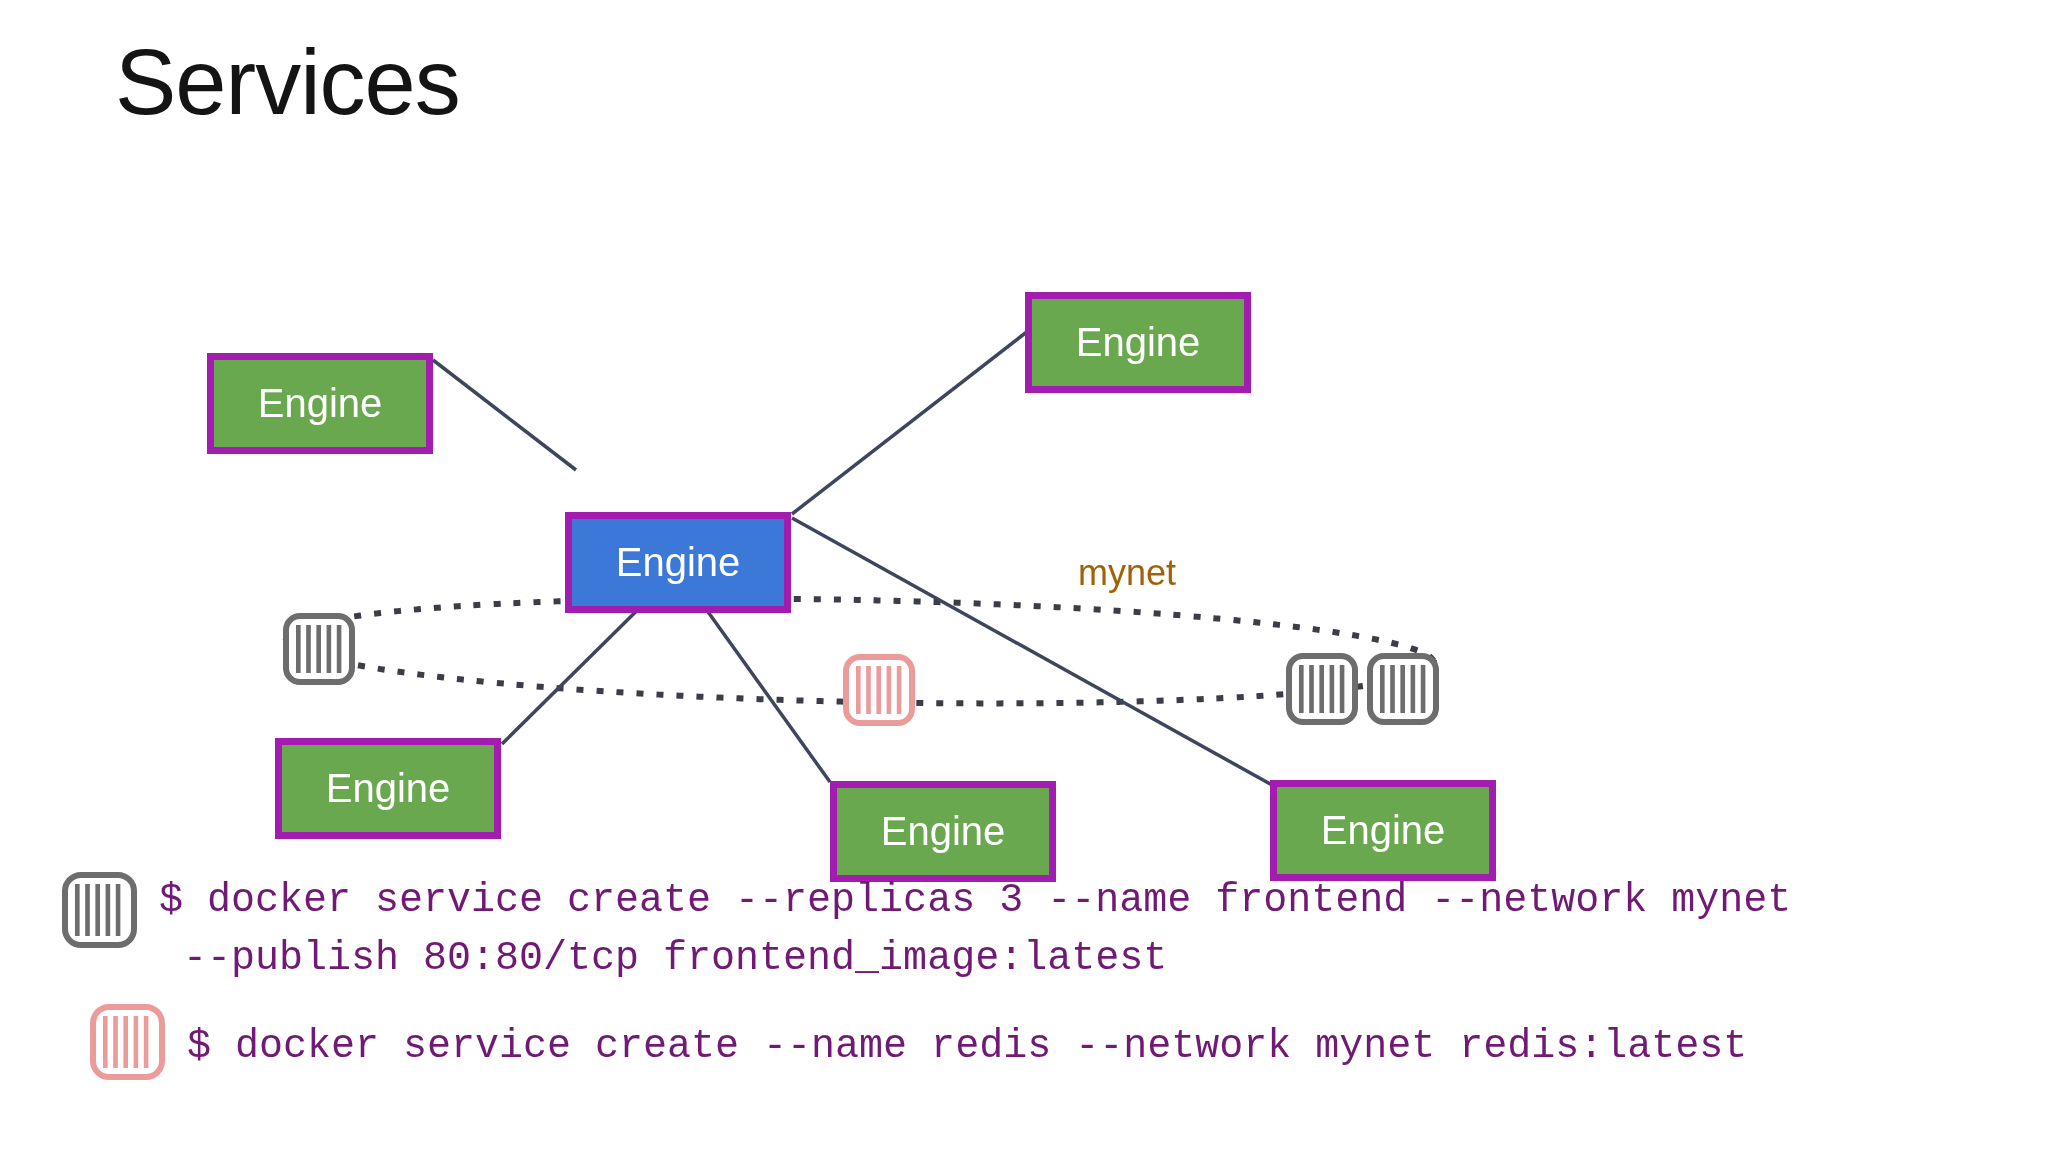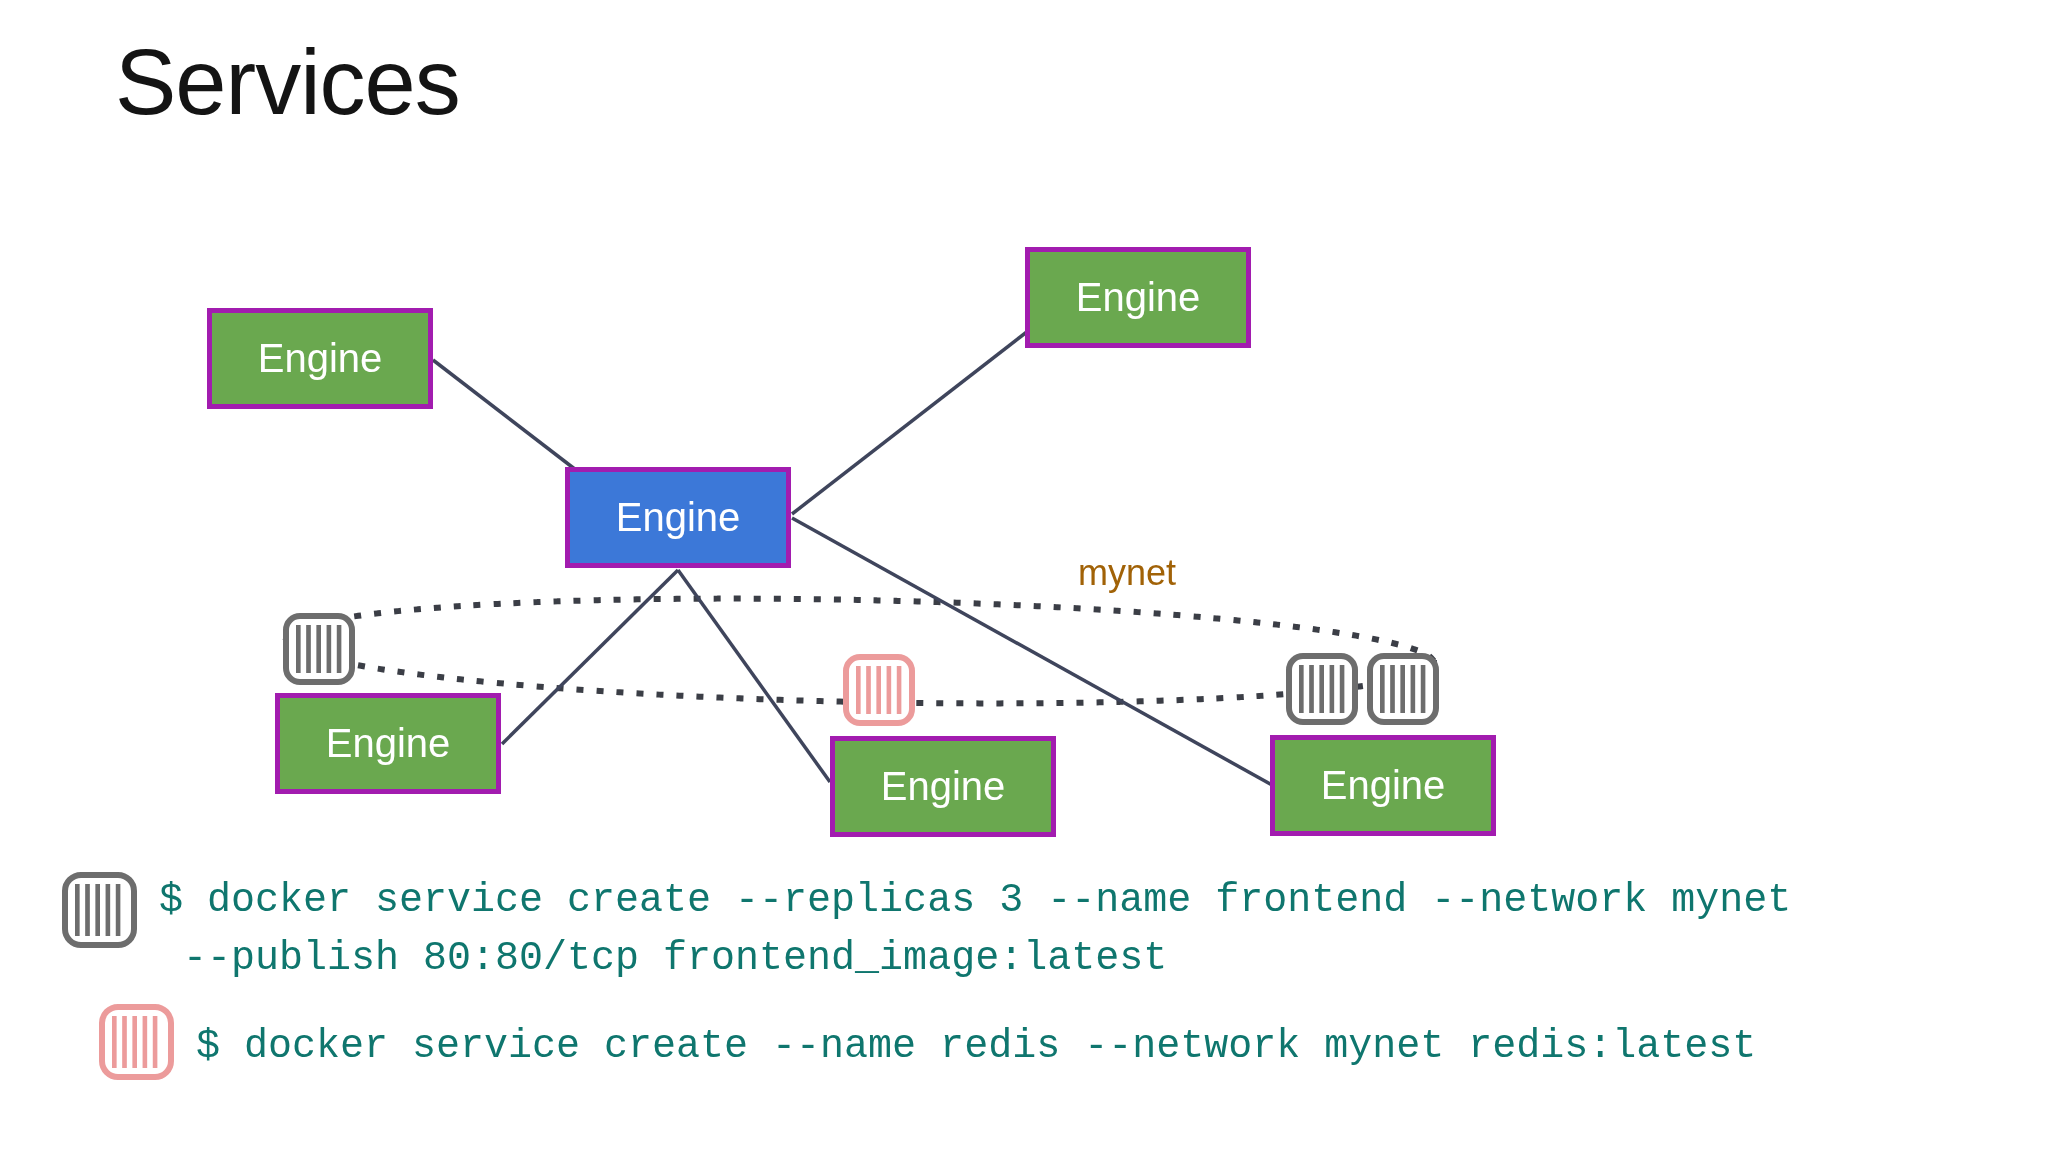--- a/index.html
+++ b/index.html
@@ -1,22 +1,22 @@
 <!DOCTYPE html>
 <html><head>
 <meta charset="utf-8">
 <style>
   html,body{margin:0;padding:0;background:#ffffff;}
   .stage{position:relative;width:2048px;height:1152px;background:#ffffff;overflow:hidden;
          font-family:"Liberation Sans",sans-serif;}
   .title{position:absolute;left:115px;top:30px;font-size:92px;font-weight:400;color:#141414;
          letter-spacing:-1px;}
   svg.links{position:absolute;left:0;top:0;width:2048px;height:1152px;}
-  .node{position:absolute;width:226px;height:101px;box-sizing:border-box;border:5px solid #a21caf;
-        display:flex;align-items:center;justify-content:center;}
+  .node{position:absolute;width:226px;height:101px;box-sizing:border-box;border:7px solid #a21caf;
+        display:flex;align-items:center;justify-content:center;margin-top:45px;}
   .node span{color:#ffffff;font-size:40px;font-weight:400;}
   .node.green{background:#6aa84f;}
   .node.blue{background:#3c78d8;}
   .n-tl{left:207px;top:308px;}
   .n-tr{left:1025px;top:247px;}
   .n-c {left:565px;top:467px;}
   .n-bl{left:275px;top:693px;}
   .n-bm{left:830px;top:736px;}
   .n-br{left:1270px;top:735px;}
   .cicon{position:absolute;width:72px;height:72px;box-sizing:border-box;border:6px solid currentColor;
@@ -28,23 +28,23 @@
   .pink{color:#ec9b9b;}
   .ci-left {left:283px;top:613px;}
   .ci-mid  {left:843px;top:654px;}
   .ci-r1   {left:1286px;top:653px;}
   .ci-r2   {left:1367px;top:653px;}
   .mynet{position:absolute;left:1078px;top:552px;font-family:Liberation Sans, sans-serif;
          font-size:36px;color:#a16207;}
   .cmd-row{position:absolute;display:flex;gap:22px;align-items:flex-start;}
   .cmd-row .cicon{position:relative;width:75px;height:76px;border-radius:19px;flex:none;}
   .row1{left:62px;top:872px;}
-  .row2{left:71px;top:1004px;padding-left:28px;}
+  .row2{left:62px;top:1004px;padding-left:28px;}
   pre.cmd{margin:0;font-family:"Liberation Mono","DejaVu Sans Mono",monospace;font-size:40px;
-          line-height:58px;color:#0f766e;white-space:pre;}
+          line-height:58px;color:#701a75;white-space:pre;}
   .row1 pre.cmd{margin-top:0px;}
   .row2 pre.cmd{margin-top:14px;}
 </style>
 </head>
 <body>
 
 <div class="stage">
 
   <div class="title">Services</div>
 

